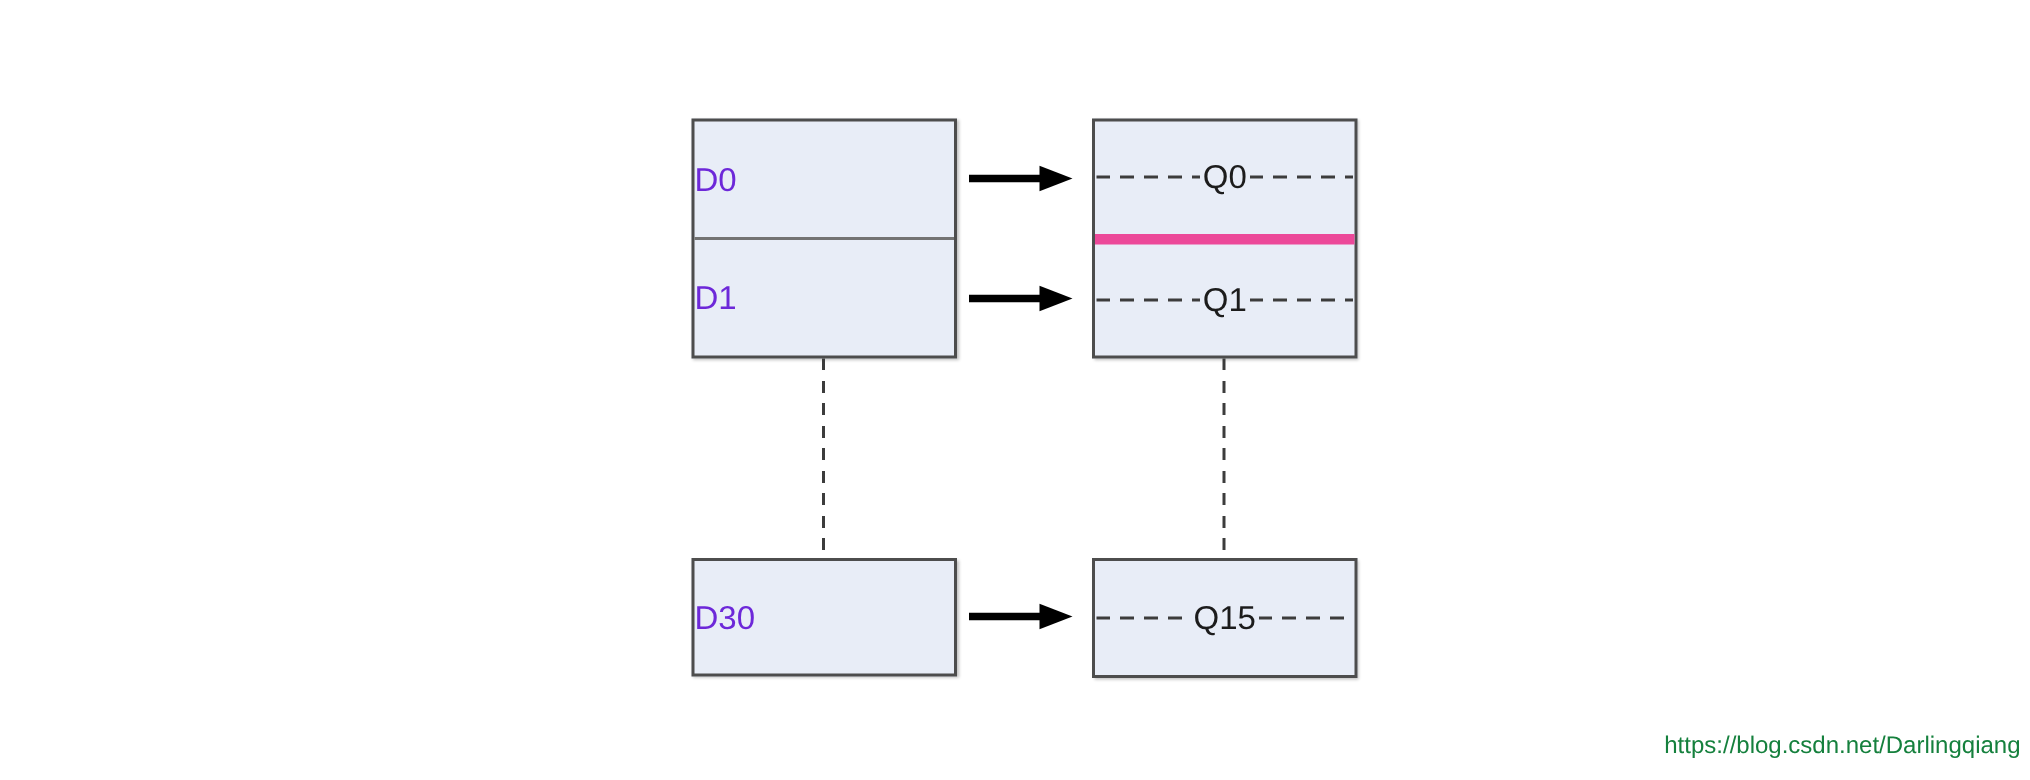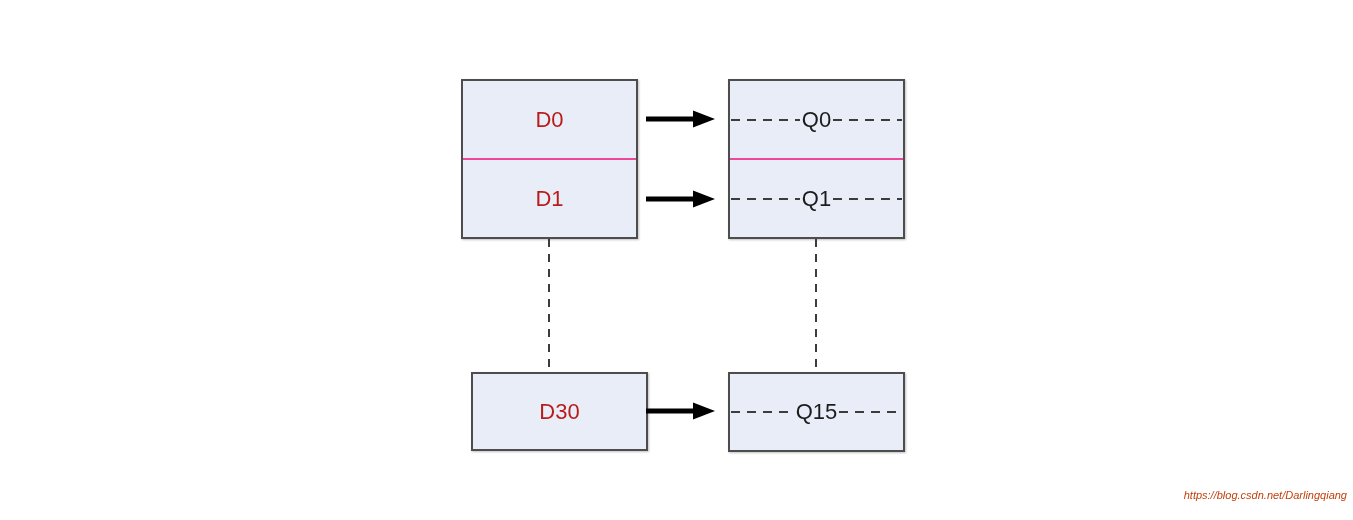--- a/index.html
+++ b/index.html
@@ -17,53 +17,51 @@
     background: #e8edf7;
     border: 2px solid #4d4d4d;
     box-shadow: 1px 1px 2px rgba(0,0,0,0.25);
     display: flex;
     flex-direction: column;
   }
   .d-cell {
     flex: 1 1 0;
     display: flex;
     align-items: center;
-    justify-content: center;
     font-size: 22px;
-    color: #b91c1c;
+    color: #6d28d9;
   }
-  .d-cell + .d-cell { border-top: 2px solid #ec4899; }
+  .d-cell + .d-cell { border-top: 2px solid #737373; }
   .q-cell {
     flex: 1 1 0;
     display: flex;
     align-items: center;
     padding: 0 1px;
     font-size: 22px;
     color: #1c1c1c;
   }
-  .q-cell + .q-cell { border-top: 2px solid #ec4899; }
+  .q-cell + .q-cell { border-top: 7px solid #ec4899; }
   .dash-seg {
     flex: 1 1 0;
     height: 2px;
     background: repeating-linear-gradient(to right, #3c3c3c 0 9px, transparent 9px 16px);
   }
   .q-label { margin: 0 2px; white-space: nowrap; }
   .arrow { position: absolute; }
   .vdash {
     position: absolute;
     width: 2px;
     background: repeating-linear-gradient(to bottom, #3c3c3c 0 8px, transparent 8px 15px);
   }
   .watermark {
     position: absolute;
     right: 6px;
     top: 489px;
-    font-size: 11px;
-    color: #c2410c;
-    font-style: italic;
+    font-size: 16px;
+    color: #15803d;
   }
 </style>
 </head>
 <body>
 
 <div class="canvas">
 
   <div class="box" style="left:461px; top:79px; width:177px; height:160px;">
     <div class="d-cell">
       <span>D0</span>
@@ -79,21 +77,21 @@
       <span class="q-label">Q0</span>
       <span class="dash-seg"></span>
     </div>
     <div class="q-cell">
       <span class="dash-seg"></span>
       <span class="q-label">Q1</span>
       <span class="dash-seg"></span>
     </div>
   </div>
 
-  <div class="box" style="left:471px; top:372px; width:177px; height:79px;">
+  <div class="box" style="left:461px; top:372px; width:177px; height:79px;">
     <div class="d-cell">
       <span>D30</span>
     </div>
   </div>
 
   <div class="box" style="left:728px; top:372px; width:177px; height:80px;text-align:right;">
     <div class="q-cell">
       <span class="dash-seg"></span>
       <span class="q-label">Q15</span>
       <span class="dash-seg"></span>

